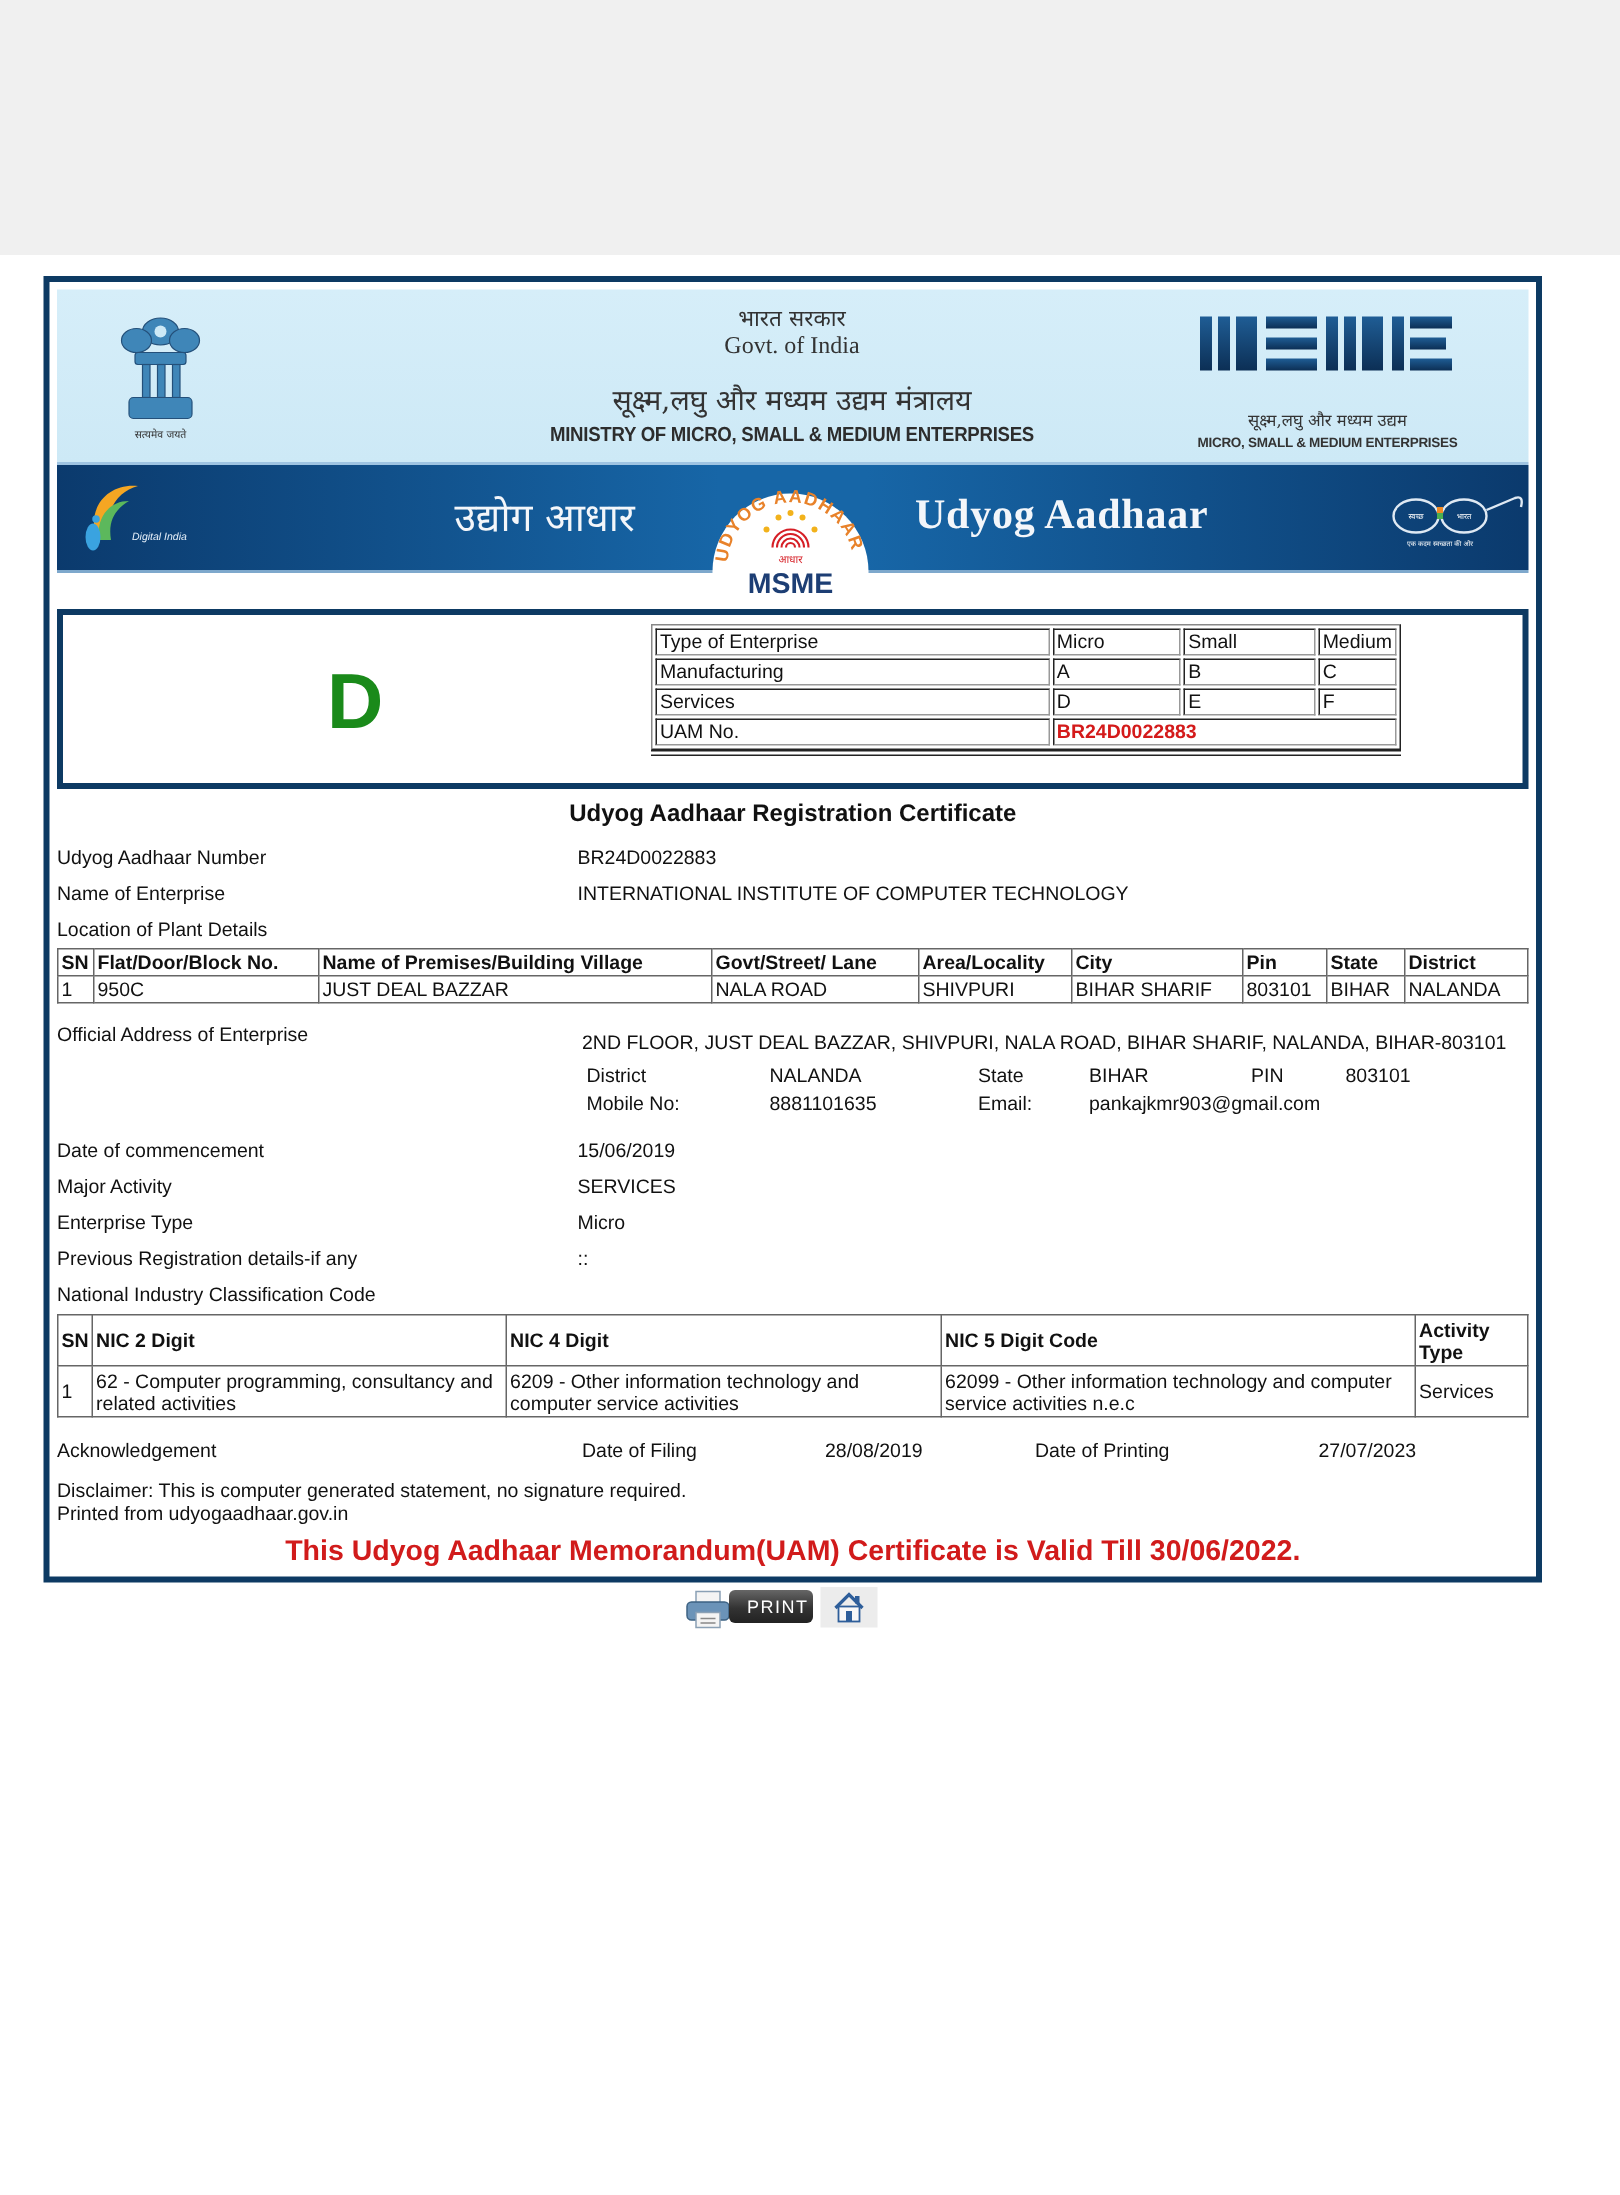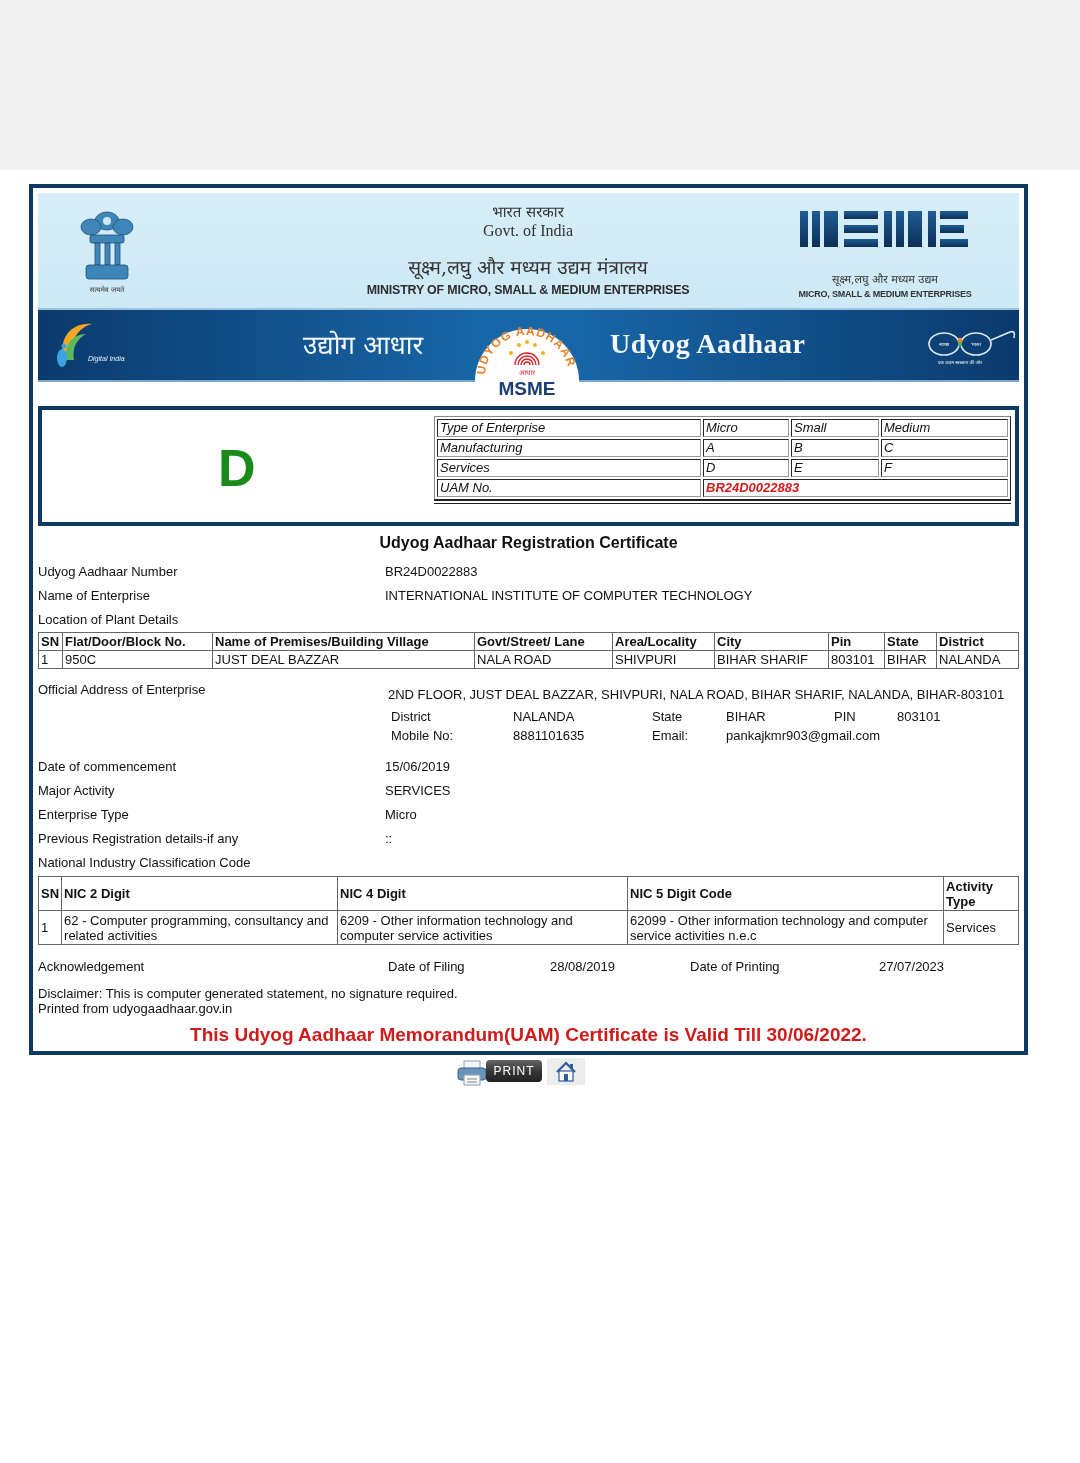--- a/index.html
+++ b/index.html
@@ -46,21 +46,21 @@
   .glasses { position: absolute; left: 880px; top: 14px; width: 100px; height: 44px; }
 
   
   .cat-box {
     position: absolute; left: 5px; top: 218px; width: 981px; height: 120px;
     border: 4px solid #0d3a63; background: #fff;
   }
   .big-letter { position: absolute; left: 176px; top: 28px; font-size: 52px; font-weight: bold; color: #1a8a1a; font-family: "Liberation Sans", sans-serif; }
   table.classic { border-collapse: separate; border-spacing: 2px; border: 1px solid #888; border-right-color: #222; border-bottom-color: #222; font-size: 13px; }
   table.classic td { border: 1px solid #222; border-right-color: #999; border-bottom-color: #999; padding: 0 2px; height: 18px; line-height: 16px; }
-  .cat-table { position: absolute; left: 392px; top: 6px; width: 577px; box-shadow: 0 1px 0 #222, 0 3px 0 #fff, 0 4px 0 #222; font-style: italic; }
+  .cat-table { position: absolute; left: 392px; top: 6px; width: 500px; box-shadow: 0 1px 0 #222, 0 3px 0 #fff, 0 4px 0 #222; }
   .uam-val { color: #d41a1a; font-weight: bold; }
 
   
   .cert-title { position: absolute; left: 0; top: 346px; width: 991px; text-align: center; font-size: 16px; font-weight: bold; }
   .lbl { position: absolute; left: 5px; font-size: 13px; }
   .val { position: absolute; left: 352px; font-size: 13px; }
 
   table.grid { position: absolute; border-collapse: collapse; font-size: 13px; }
   table.grid th, table.grid td { border: 1px solid #666; padding: 0 2px; }
   table.grid th { font-weight: bold; text-align: left; }
@@ -74,21 +74,21 @@
   .addr-sub { position: absolute; font-size: 13px; }
 
   .valid { position: absolute; left: 0; top: 836px; width: 991px; text-align: center; font-size: 19px; font-weight: bold; color: #d11b1b; }
 
   
   .print-area { position: absolute; left: 457px; top: 1058px; }
   .printer-icon { position: absolute; left: 0; top: 2px; width: 30px; height: 26px; }
   .print-btn {
     position: absolute; left: 29px; top: 2px; width: 56px; height: 22px; border-radius: 4px;
     background: linear-gradient(180deg, #666 0%, #333 55%, #222 100%); color: #fff;
-    font-size: 12px; letter-spacing: 1px; text-align: center; line-height: 22px; cursor: pointer;
+    font-size: 12px; letter-spacing: 1px; line-height: 22px; cursor: pointer; padding-left: 12px;
   }
   .home-btn { position: absolute; left: 90px; top: 0; width: 38px; height: 27px; background: #ececec; cursor: pointer; }
 </style>
 </head>
 <body>
 
 <div class="top-band"></div>
 
 <div class="frame">
 

